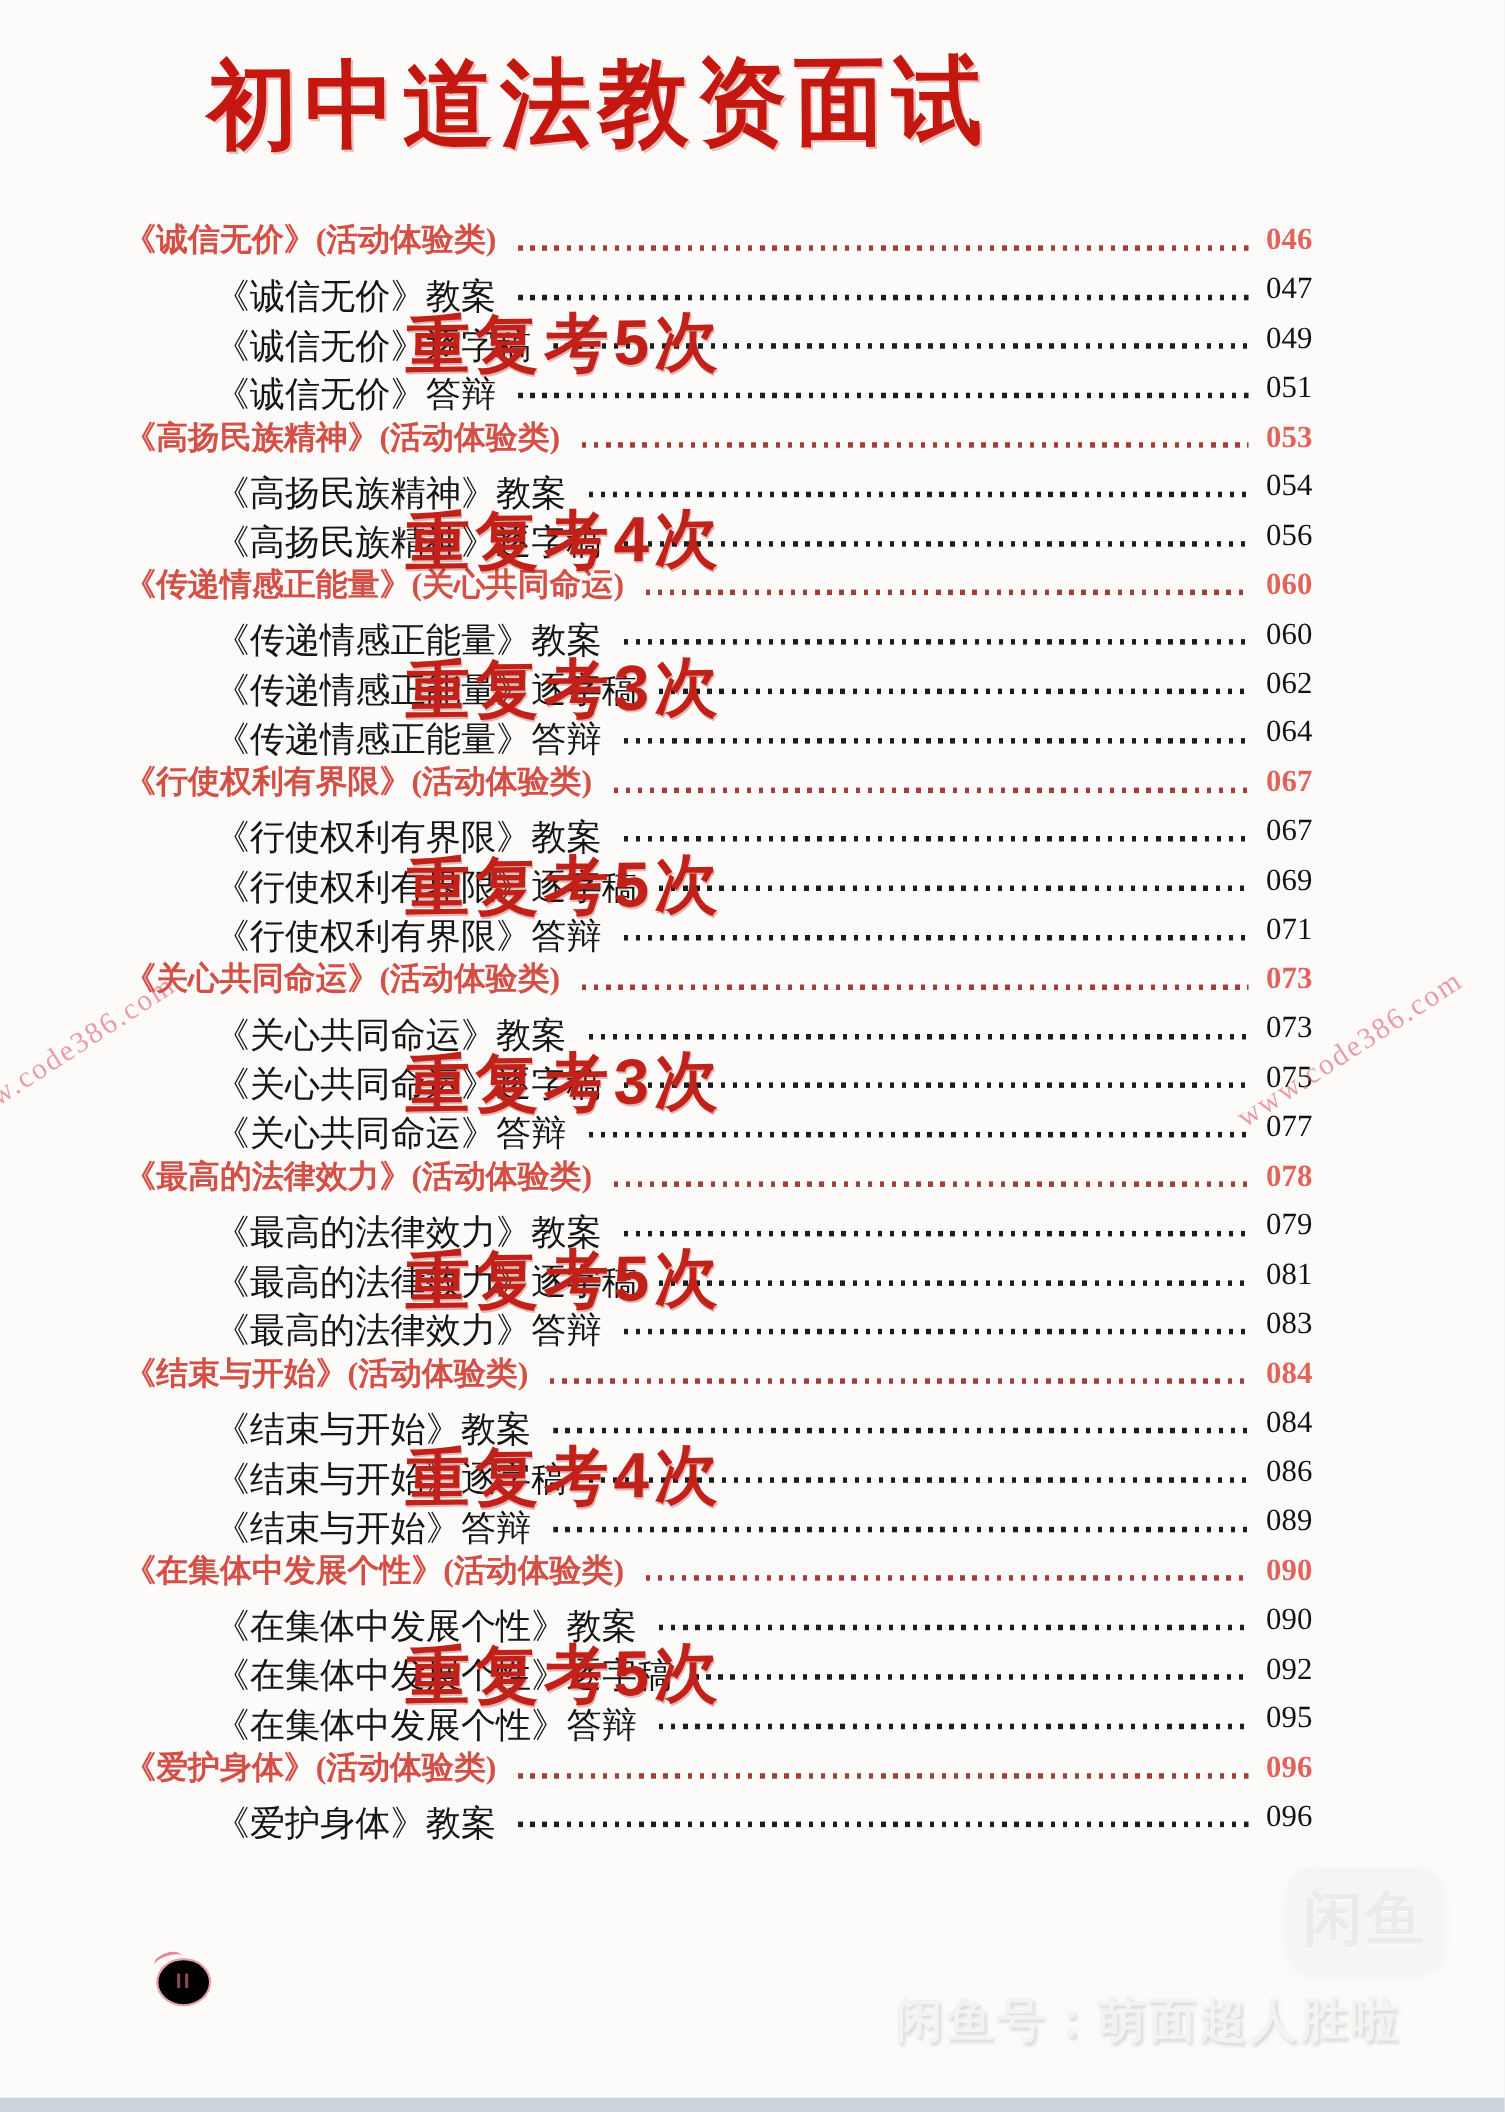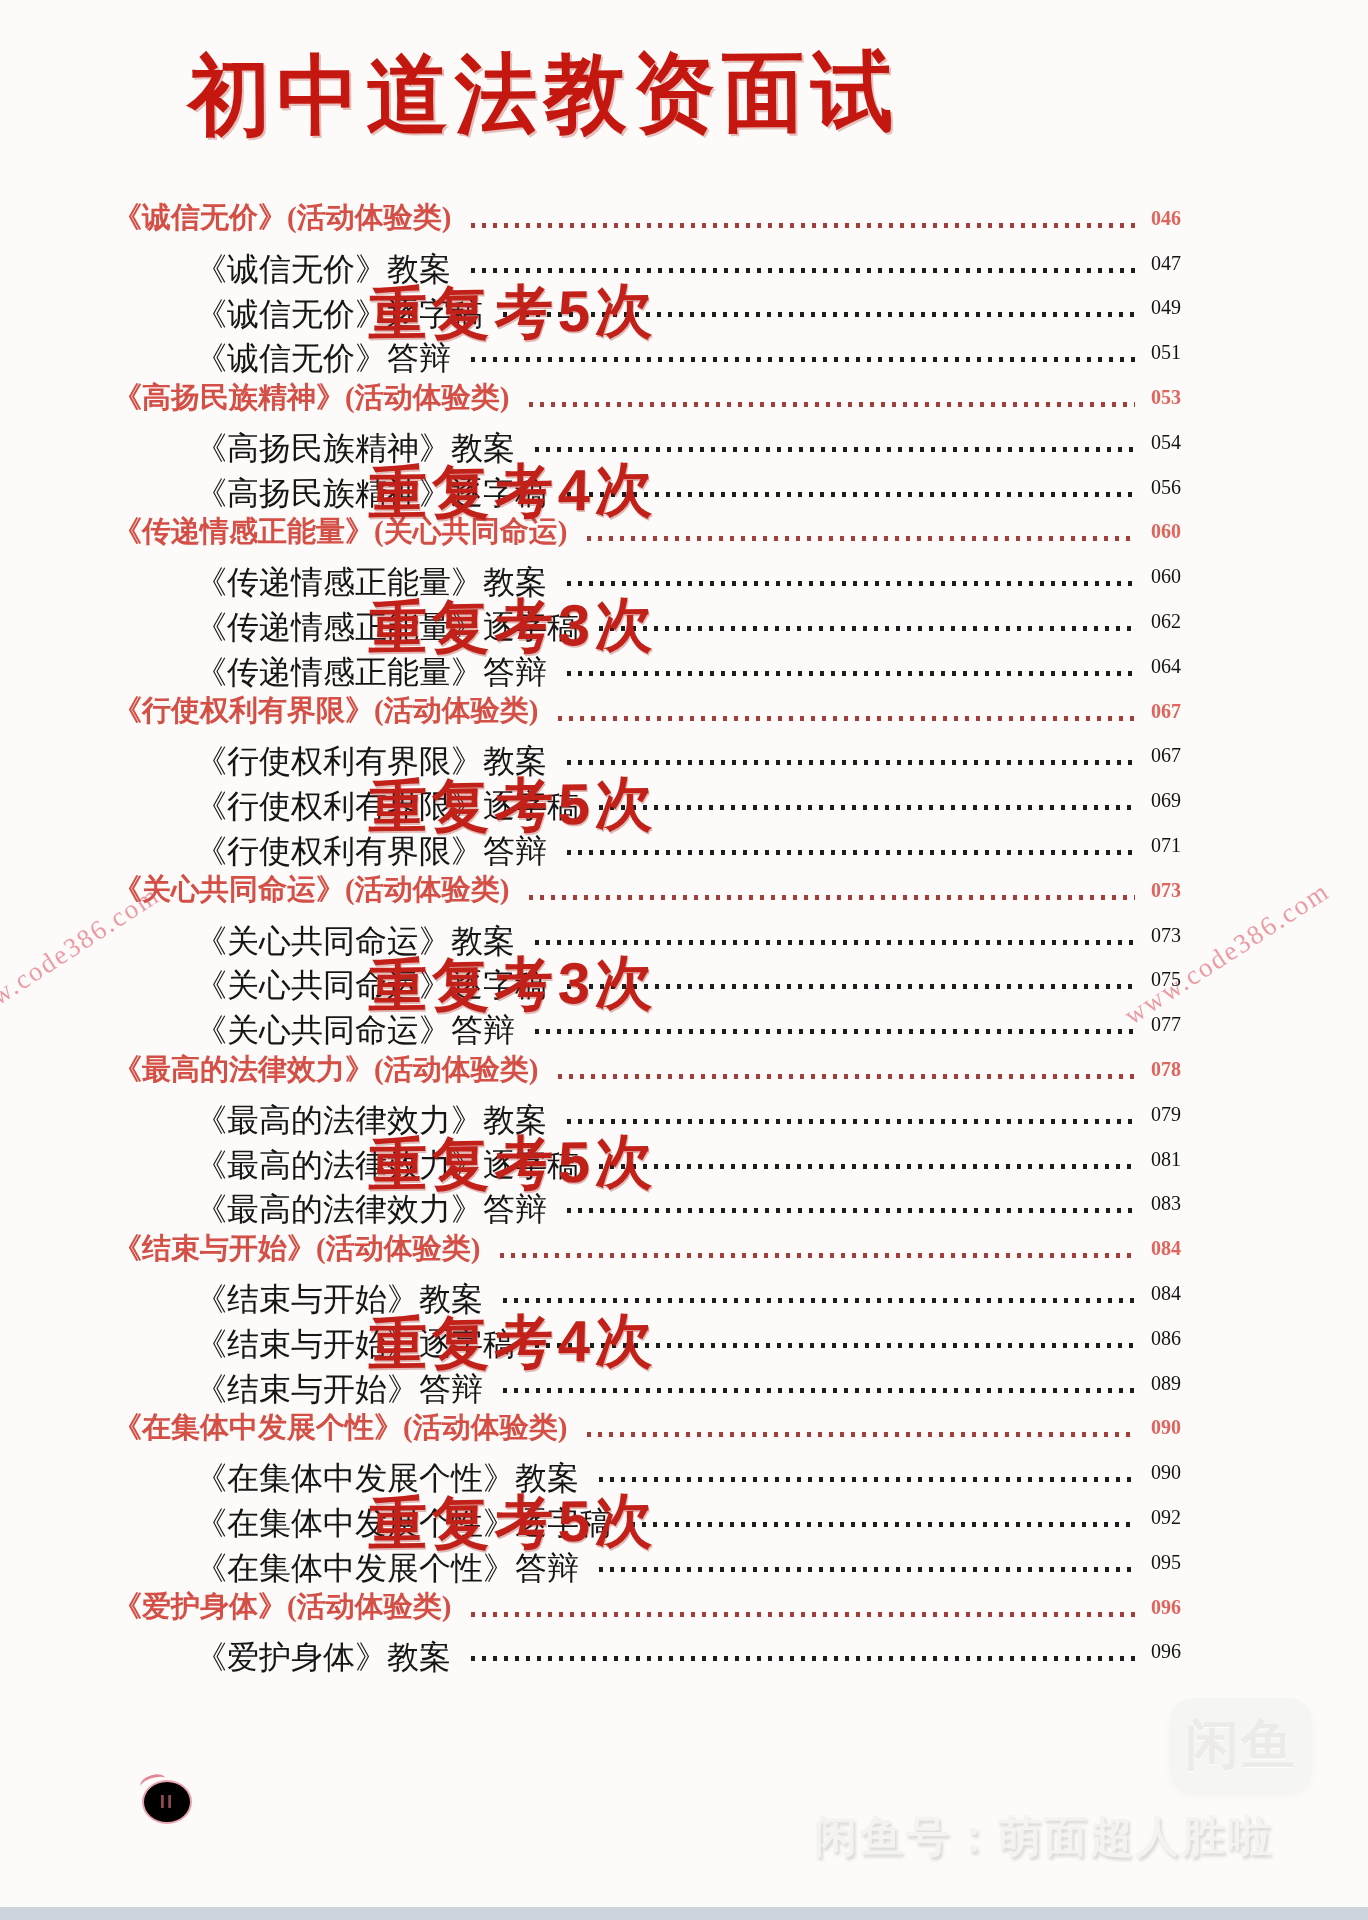--- a/index.html
+++ b/index.html
@@ -24,21 +24,21 @@
   .toc-row .label{white-space:nowrap;flex:0 0 auto;}
   .toc-row.head .label{color:#d44f46;font-weight:bold;font-size:29px;}
   .toc-row.sub  .label{color:#161616;font-size:32px;padding-left:82px;margin-top:13px;}
   .leader{
     flex:1 1 auto;height:5px;margin:0 16px 0 20px;
     transform:translateY(7px);
     background:repeating-linear-gradient(90deg, currentColor 0 4px, transparent 4px 11px);
   }
   .toc-row.head .leader{color:#a33f3a;}
   .toc-row.sub  .leader{color:#1d1d1d;}
-  .page-num{flex:0 0 62px;font-size:20px;white-space:nowrap;}
+  .page-num{flex:0 0 62px;font-size:28px;white-space:nowrap;}
   .toc-row.head .page-num{color:#e0635c;font-weight:bold;}
   .toc-row.sub  .page-num{color:#121212;}
   
   .annotation{
     position:absolute;top:78px;left:256px;z-index:3;
     font-size:58px;font-weight:bold;color:#c2211a;
     letter-spacing:5px;white-space:nowrap;
     font-family:"Liberation Sans", sans-serif;
     transform:rotate(-0.8deg) skewX(-2deg);
     text-shadow:1px 2px 0 rgba(150,15,10,0.28);

